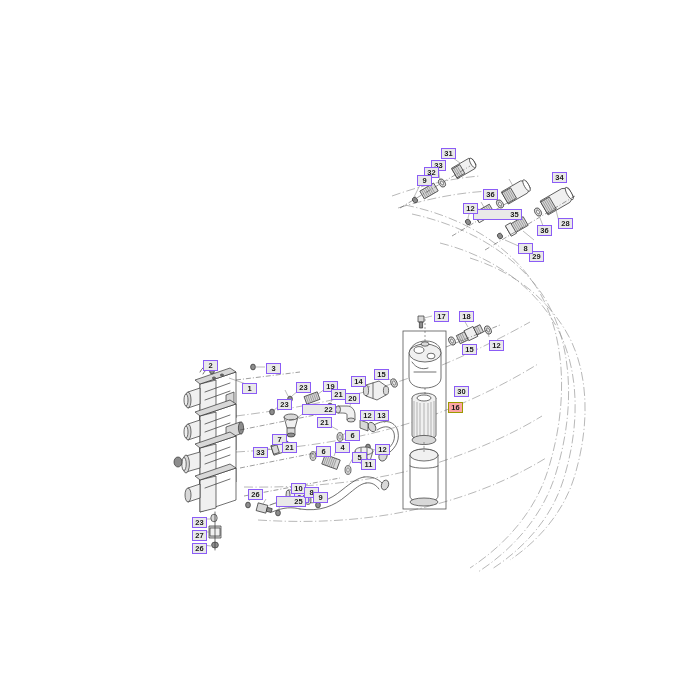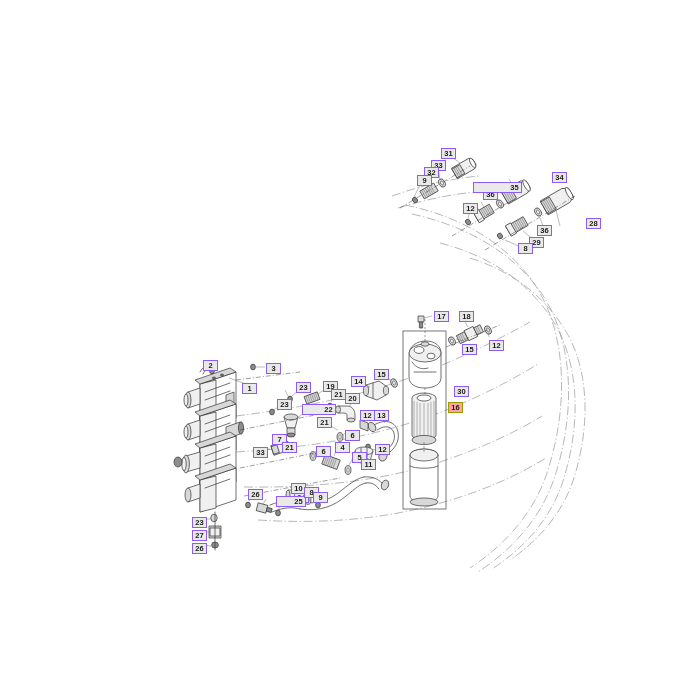--- a/index.html
+++ b/index.html
@@ -478,25 +478,25 @@
   </g>
 </svg>
 
 <div id="callout-layer">
       <div class="callout" style="left: 441px; top: 148px;">31</div>
       <div class="callout" style="left: 431px; top: 160px;">33</div>
       <div class="callout" style="left: 424px; top: 167px;">32</div>
       <div class="callout" style="left: 417px; top: 175px;">9</div>
       <div class="callout" style="left: 524px; top: 172px; margin-left: 28px;">34</div>
       <div class="callout" style="left: 483px; top: 189px;">36</div>
-      <div class="callout" style="left: 473px; top: 182px; padding-left: 35px;">35</div>
+      <div class="callout" style="left: 473px; top: 209px; padding-left: 35px;">35</div>
       <div class="callout" style="left: 463px; top: 203px;">12</div>
-      <div class="callout" style="left: 558px; top: 218px; margin-left: 28px;">28</div>
+      <div class="callout" style="left: 558px; top: 218px;">28</div>
       <div class="callout" style="left: 537px; top: 225px;">36</div>
-      <div class="callout" style="left: 529px; top: 237px;">29</div>
+      <div class="callout" style="left: 529px; top: 251px;">29</div>
       <div class="callout" style="left: 518px; top: 243px;">8</div>
       <div class="callout" style="left: 434px; top: 311px;">17</div>
       <div class="callout" style="left: 459px; top: 311px;">18</div>
       <div class="callout" style="left: 489px; top: 340px;">12</div>
       <div class="callout" style="left: 462px; top: 344px;">15</div>
       <div class="callout" style="left: 434px; top: 386px; margin-left: 20px;">30</div>
       <div class="callout hl" style="left: 448px; top: 402px;">16</div>
       <div class="callout" style="left: 203px; top: 360px;">2</div>
       <div class="callout" style="left: 266px; top: 363px;">3</div>
       <div class="callout" style="left: 242px; top: 383px;">1</div>

